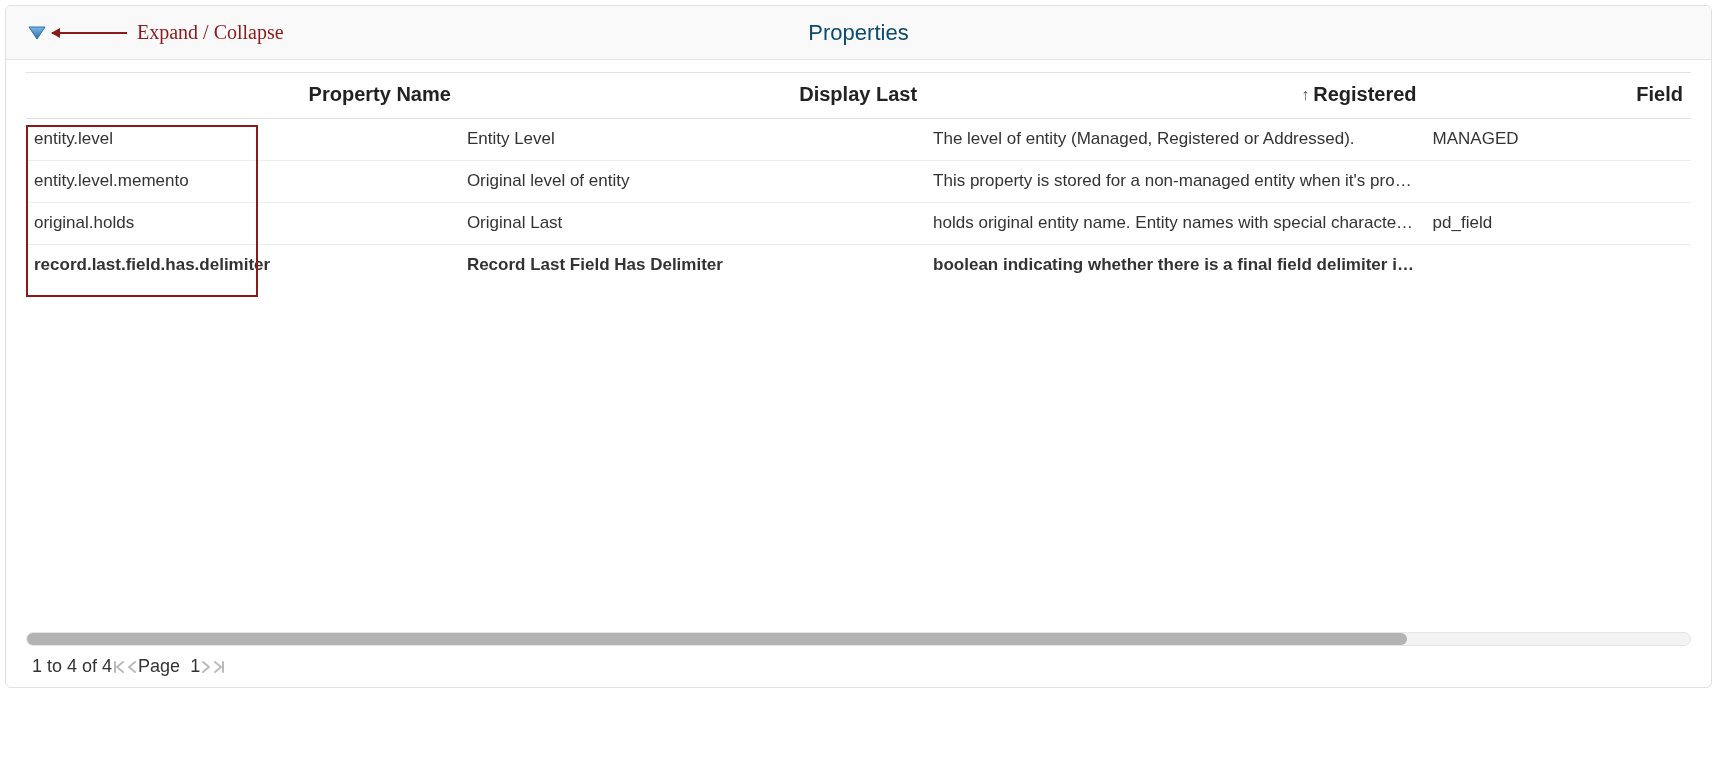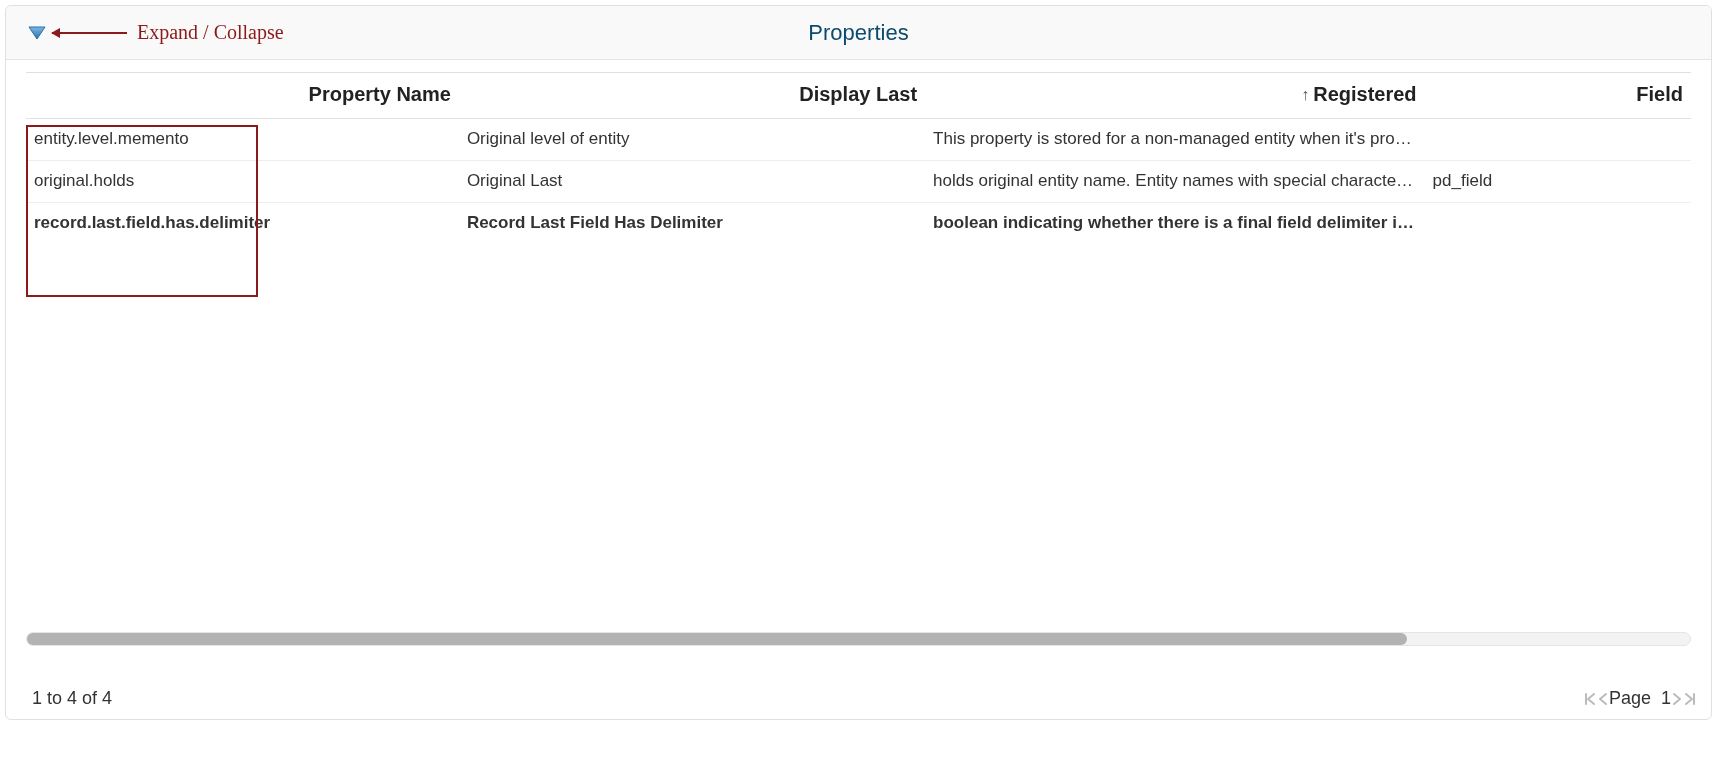--- a/index.html
+++ b/index.html
@@ -111,25 +111,24 @@
   .hscroll .thumb {
     position: absolute;
     left: 0; top: 0; bottom: 0;
     width: 83%;
     background: #b3b3b3;
     border-radius: 7px;
   }
   .footer {
     display: flex;
     align-items: center;
-    justify-content: space-between;
+    justify-content: flex-start;
     padding: 10px 14px 10px 26px;
     font-size: 18px;
     color: #333;
-    margin-top: 32px;
   }
   .pager { display: flex; align-items: center; color: #888; }
   .pager .nav-btn { cursor: pointer; font-size: 18px; line-height: 1; }
   .pager .nav-btn svg { display: block; }
   .pager .page-label { color: #333; }
 </style>
 </head>
 <body>
 
 <div class="panel">
@@ -164,20 +163,26 @@
       <thead>
         <tr>
           <th><span>Property Name</span></th>
           <th><span>Display Last</span></th>
           <th><span class="sort-ind">↑</span><span>Registered</span></th>
           <th><span>Field</span></th>
         </tr>
       </thead>
       <tbody>
         <tr>
+          <td>entity.level</td>
+          <td>Entity Level</td>
+          <td>The level of entity (Managed, Registered or Addressed).</td>
+          <td>MANAGED</td>
+        </tr>
+        <tr>
           <td>entity.level.memento</td>
           <td>Original level of entity</td>
           <td>This property is stored for a non-managed entity when it's promot…</td>
           <td></td>
         </tr>
         <tr>
           <td>original.holds</td>
           <td>Original Last</td>
           <td>holds original entity name. Entity names with special characters o…</td>
           <td>pd_field</td>

